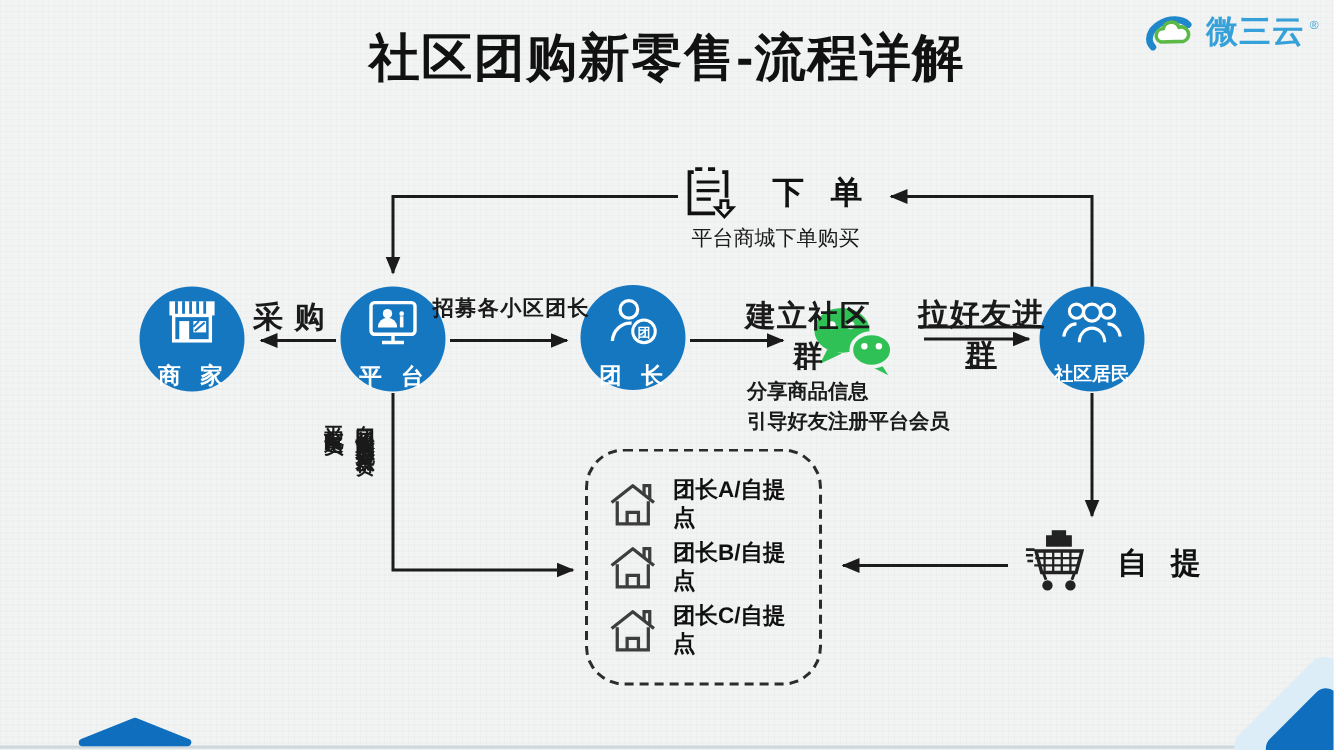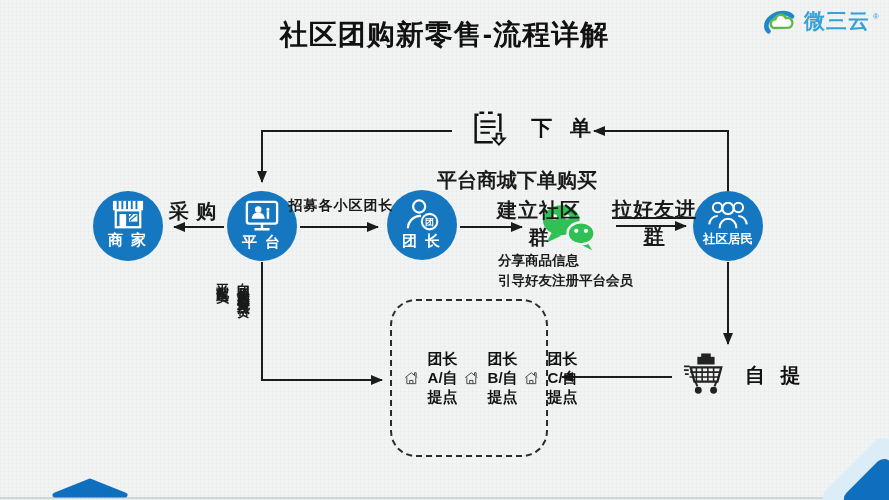--- a/index.html
+++ b/index.html
@@ -7,60 +7,60 @@
   body { font-family:"Liberation Sans", sans-serif; }
   .stage{
     position:relative; width:889px; height:500px; overflow:hidden;
     background-color:#f2f3f3;
     background-image:
       repeating-linear-gradient(0deg, rgba(0,0,0,0.016) 0 1px, transparent 1px 4px),
       repeating-linear-gradient(90deg, rgba(0,0,0,0.016) 0 1px, transparent 1px 4px);
   }
   .title{
     position:absolute; top:16px; left:0; width:100%;
-    text-align:center; font-size:28px; font-weight:700; color:#111;
+    text-align:center; font-size:34px; font-weight:700; color:#111;
     letter-spacing:1px;
   }
   .logo{ position:absolute; top:6px; right:10px; display:flex; align-items:center; gap:3px; }
   .logo-text{ font-size:21px; font-weight:700; color:#35a1d8; letter-spacing:1px;text-align:center; }
   .logo-reg{ font-size:8px; color:#35a1d8; vertical-align:top; margin-top:-10px; }
 
   svg.connectors{ position:absolute; left:0; top:0; z-index:1; pointer-events:none; }
 
   .node-circle{
     position:absolute; width:70px; height:70px; border-radius:50%;
     background:#1477c0; z-index:2;
     display:flex; flex-direction:column; align-items:center; justify-content:flex-start;
   }
   .node-circle .circle-icon{ margin-top:8px; }
   .node-circle .circle-label{
-    color:#fff; font-weight:700; font-size:15px; letter-spacing:2px; margin-top:0;
+    color:#fff; font-weight:700; font-size:15px; letter-spacing:2px; margin-top:10px;font-family:Liberation Mono, monospace;
   }
   .node-circle .circle-label.small{ font-size:12.5px; letter-spacing:0; }
 
   .edge-label{
     position:absolute; z-index:2; text-align:center;
     font-size:20px; font-weight:600; color:#1a1a1a; letter-spacing:1px;
   }
 
   .order-node{ position:absolute; left:437px; top:109px; z-index:2; width:160px; }
-  .order-row{ display:flex; align-items:center; justify-content:flex-end; gap:24px; }
+  .order-row{ display:flex; align-items:center; justify-content:center; gap:24px; }
   .order-label{ font-size:21px; font-weight:700; color:#111; letter-spacing:6px; }
-  .order-caption{ margin-top:20px; text-align:center; font-size:20px; font-weight:700; color:#1a1a1a; }
+  .order-caption{ margin-top:3px; text-align:center; font-size:14px; font-weight:400; color:#1a1a1a; }
 
   .wechat-node{ position:absolute; left:540px; top:201px; z-index:2; }
   .wechat-caption{
     position:absolute; left:498px; top:251px; width:165px; z-index:2;
     font-size:13.5px; font-weight:600; color:#1a1a1a; line-height:1.45;
   }
 
   .pickup-box{
     position:absolute; left:390px; top:299px; width:158px; height:158px; z-index:2;
     border:2px dashed #2b2b2b; border-radius:26px;
-    display:flex; flex-direction:row; justify-content:space-between;
+    display:flex; flex-direction:column; justify-content:space-between;
     padding:16px 8px 16px 12px; background:transparent;
   }
   .pickup-row{ display:flex; align-items:center; gap:9px; }
   .pickup-row-label{ font-size:15px; font-weight:700; color:#111; }
 
   .delivery-text{
     position:absolute; left:213px; top:273px; z-index:2;
     display:flex; flex-direction:row; align-items:flex-start; gap:3px;
   }
   .vtext{

